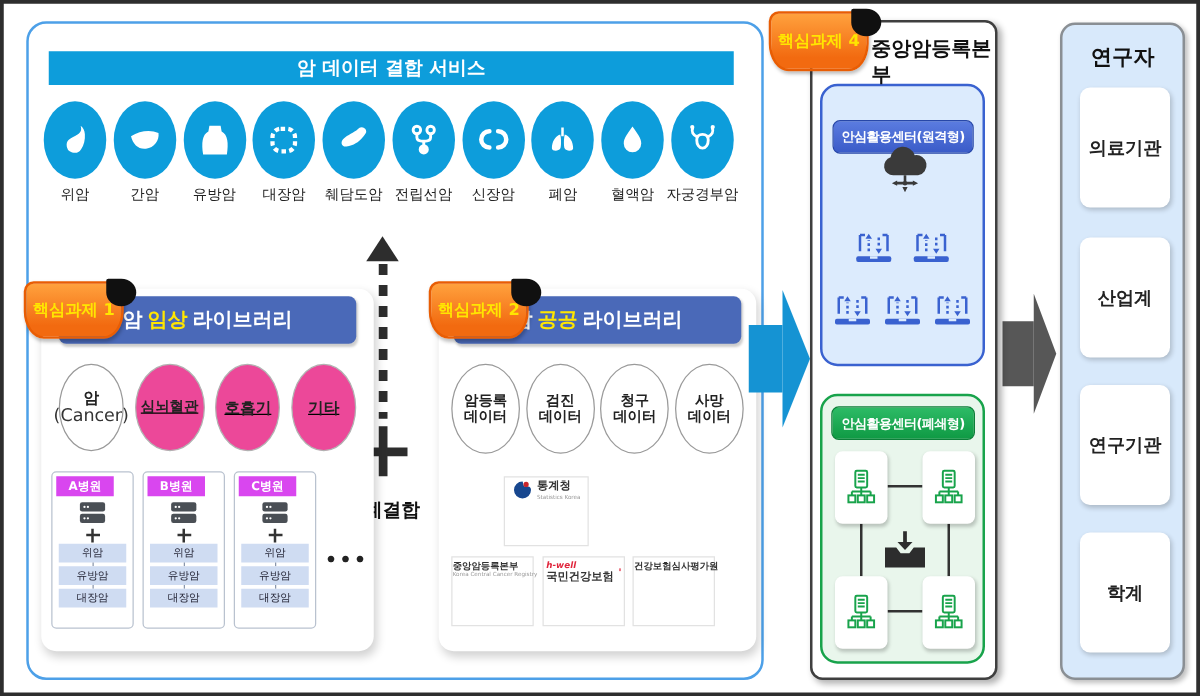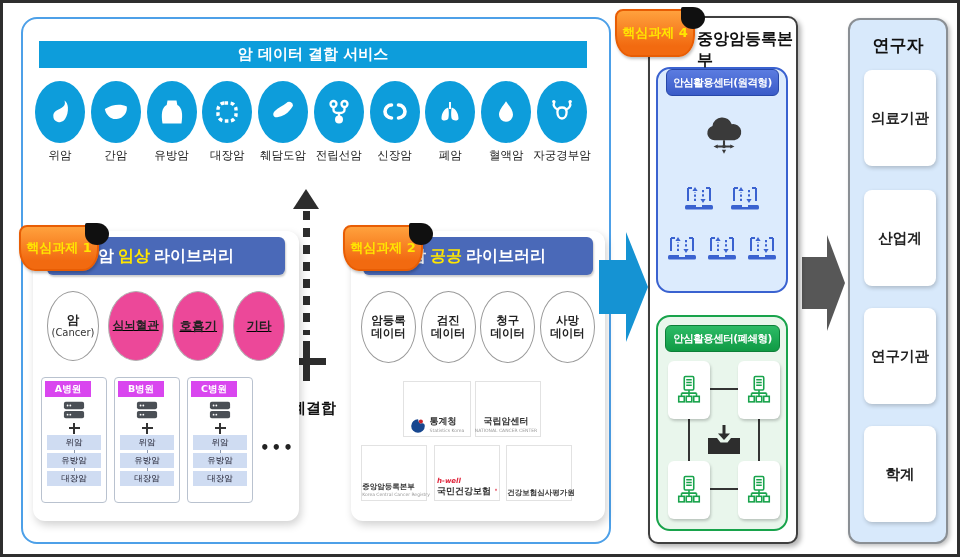--- a/index.html
+++ b/index.html
@@ -40,21 +40,21 @@
               display:flex; align-items:center; justify-content:center; gap:4px;
               color:#fff; font-weight:bold; font-size:16px; box-shadow:1px 2px 2px rgba(0,0,0,.2); }
   .lib-head .hl { color:#ffe600; }
 
   .circ-row { position:absolute; display:flex; justify-content:space-between; }
   .circ { border-radius:50%; display:flex; flex-direction:column; align-items:center;
           justify-content:center; text-align:center; line-height:1.15; }
   .circ.white { background:#fff; border:1.5px solid #9a9a9a; }
   .circ.gray  { background:#ec4899; border:1.5px solid #b2b2b2;text-decoration:underline; }
   .circ .t1 { font-size:12.5px; font-weight:bold; color:#222; }
-  .circ .t2 { font-size:10px; color:#333; }
+  .circ .t2 { font-size:14px; color:#333; }
 
   
   .hosp-row { position:absolute; display:flex; gap:7px; align-items:flex-start; }
   .hosp { width:66px; height:126px; background:#fff; border:1px solid #b9c2cf; border-radius:4px;
           position:relative; display:flex; flex-direction:column; align-items:center; }
   .hosp .tag { position:absolute; left:3px; top:3px; width:46px; height:16px; background:#d946ef;
           color:#fff; font-size:9.5px; font-weight:bold; display:flex; align-items:center; justify-content:center; }
   .hosp svg.server { margin-top:22px; }
   .mini-plus { width:11px; height:11px; margin:1px 0;
           background:linear-gradient(#333,#333) center/11px 2.4px no-repeat,
@@ -71,21 +71,21 @@
           border-left:13px solid transparent; border-right:13px solid transparent;
           border-bottom:20px solid #2d2d2d; }
   .big-plus { position:absolute; left:283px; top:338px; width:40px; height:40px;
           background:linear-gradient(#2d2d2d,#2d2d2d) center/40px 7px no-repeat,
                      linear-gradient(#2d2d2d,#2d2d2d) center/7px 40px no-repeat; }
   .link-label { position:absolute; left:253px; top:396px; width:100px; text-align:center;
           font-size:15px; font-weight:bold; color:#111; }
 
   
   .logo-card { position:absolute; background:#fff; border:1px solid #e2e2e2;
-          display:flex; align-items:flex-end; justify-content:center; gap:4px; padding:2px; }
+          display:flex; align-items:flex-start; justify-content:center; gap:4px; padding:2px; }
   .logo-kr  { font-size:9px; font-weight:bold; color:#333; white-space:nowrap; }
   .logo-kr.sm { font-size:7.5px; }
   .logo-en  { font-size:4.5px; color:#999; white-space:nowrap; }
   .logo-brand { font-size:7px; font-weight:bold; font-style:italic; color:#e0263c; }
   .logo-col { display:flex; flex-direction:column; align-items:flex-start; line-height:1.3; }
 
   
   .arrow-blue-body { position:absolute; left:596px; top:257px; width:27px; height:54px; background:#1593d3; z-index:4; }
   .arrow-blue-head { position:absolute; left:623px; top:229px; width:0; height:0; z-index:4;
           border-top:55px solid transparent; border-bottom:55px solid transparent; border-left:22px solid #1593d3; }
@@ -97,21 +97,21 @@
   .panel4 { position:absolute; left:645px; top:13px; width:150px; height:528px;
           background:#fff; border:2.5px solid #3f3f3f; border-radius:10px;
           box-shadow:3px 3px 5px rgba(0,0,0,.3); z-index:3; }
   .panel4-title { position:absolute; left:694px; top:26px; width:102px; font-size:16px;
           font-weight:bold; color:#111; z-index:6; }
   .sub-box { position:absolute; border-radius:14px; }
   .sub-box.remote { left:653px; top:64px;  width:132px; height:226px; background:#dcebfd; border:2px solid #3a62d0; z-index:4; }
   .sub-box.closed { left:653px; top:312px; width:132px; height:216px; background:#e9f6ec; border:2px solid #18a34b; z-index:4; }
   .sub-head { position:absolute; border-radius:6px; display:flex; align-items:center; justify-content:center;
           color:#fff; font-weight:bold; font-size:10.5px; letter-spacing:-0.5px; white-space:nowrap; }
-  .sub-head.blue  { left:8px; top:0; width:113px; height:27px;
+  .sub-head.blue  { left:8px; top:27px; width:113px; height:27px;
           background:linear-gradient(180deg,#5b7ce0,#3a5bc8); border:1px solid #2747a8; }
   .sub-head.green { left:7px; top:8px; width:115px; height:27px;
           background:linear-gradient(180deg,#2dbb66,#0f9a44); border:1px solid #0c7f38; }
   .cloud-wrap { position:absolute; left:42px; top:44px; }
   .laptop-row1 { position:absolute; left:0; top:116px; width:100%; display:flex; justify-content:center; gap:12px; }
   .laptop-row2 { position:absolute; left:0; top:166px; width:100%; display:flex; justify-content:center; gap:6px; }
 
   .node-card { position:absolute; width:42px; height:58px; background:#fff; border-radius:6px;
           box-shadow:1px 2px 3px rgba(0,0,0,.2); display:flex; align-items:center; justify-content:center; }
   .net-line { position:absolute; background:#333; }
@@ -364,31 +364,20 @@
 
     <div class="logo-card" style="left:52px; top:150px; width:68px; height:56px;">
       <svg width="16" height="16" viewBox="0 0 20 20">
           <path fill="#17478f" d="M10 1.5a8.5 8.5 0 1 0 8.5 8.5c0-2.6-1.6-3.9-3.7-3.4-2 .5-3.6-.3-4-2.2-.3-1.5-.5-2.9-.8-2.9z"></path>
           <circle cx="13.6" cy="4.4" r="2.6" fill="#c9252b"></circle>
         </svg>
       <div class="logo-col">
         <span class="logo-kr">통계청</span>
         <span class="logo-en">Statistics Korea</span>
       </div>
-    </div>
-    <div class="logo-card" style="left:124px; top:150px; width:66px; height:56px;">
-      <div class="logo-col" style="align-items:center;">
-        <span class="logo-kr">국립암센터</span>
-        <span class="logo-en">NATIONAL CANCER CENTER</span>
-      </div>
-      <svg width="14" height="14" viewBox="0 0 20 20">
-          <path d="M3 14 10 4l2 3-7 9z" fill="#2b6cb8"></path>
-          <path d="M9 14l6-8 2 3-6 8z" fill="#f2c230"></path>
-          <path d="M15 13l3-4 1.6 2.4-3 4z" fill="#d5372e"></path>
-        </svg>
     </div>
     <div class="logo-card" style="left:10px; top:214px; width:66px; height:56px;">
       <svg width="13" height="13" viewBox="0 0 18 18">
           <circle cx="6" cy="5" r="3" fill="#2ba84a"></circle>
           <circle cx="12.5" cy="6.5" r="3" fill="#1f5fa8"></circle>
           <circle cx="5.5" cy="11.5" r="3" fill="#f2a71b"></circle>
           <circle cx="12" cy="13" r="3" fill="#d5372e"></circle>
         </svg>
       <div class="logo-col">
         <span class="logo-kr sm">중앙암등록본부</span>

